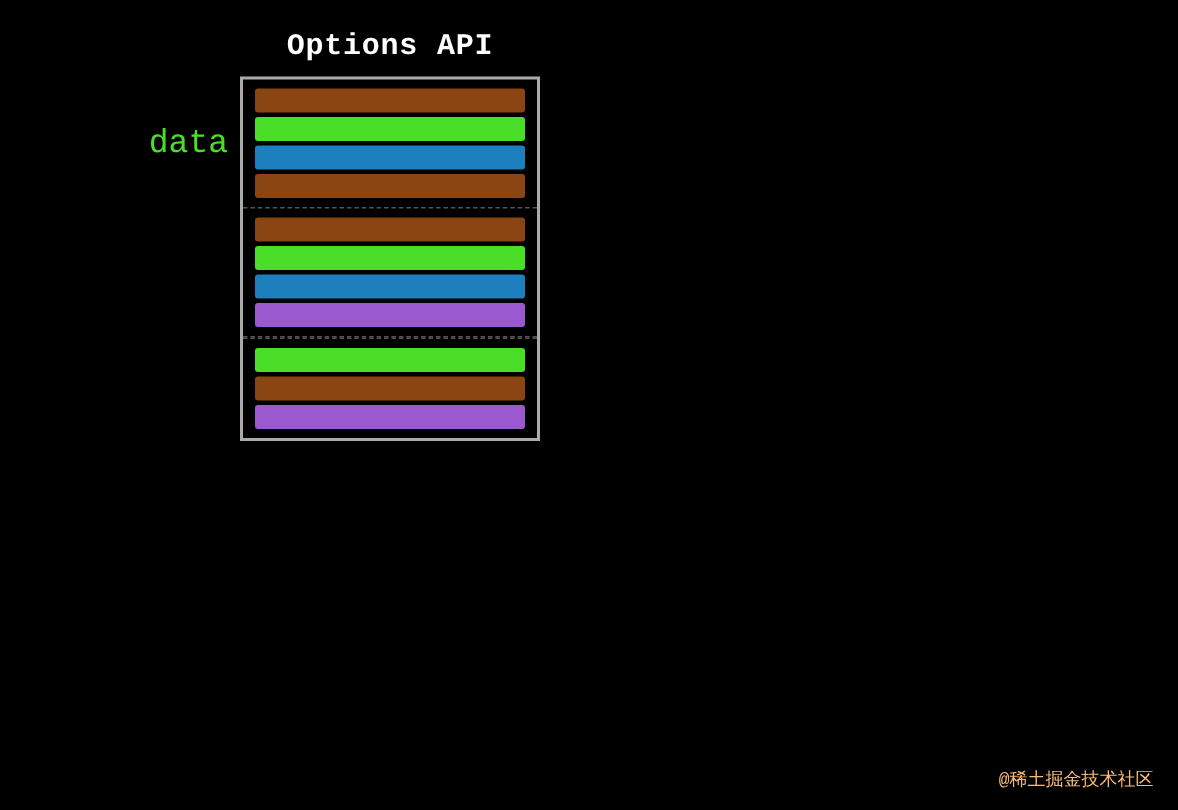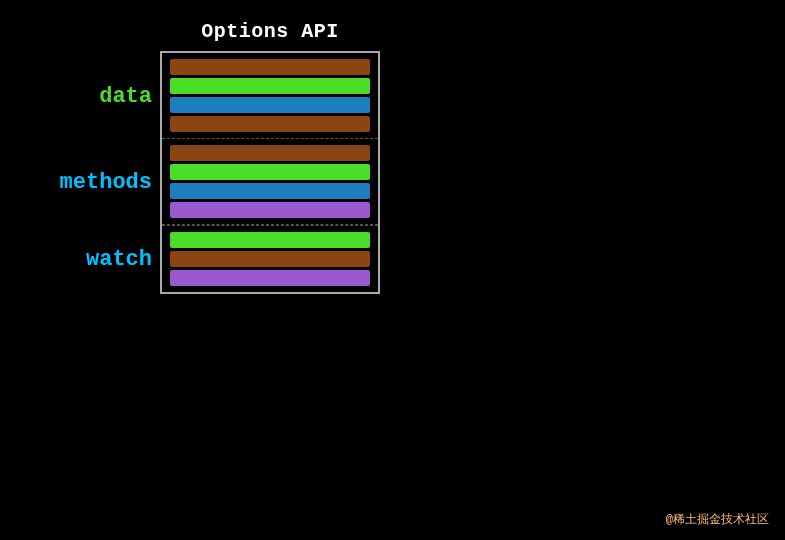--- a/index.html
+++ b/index.html
@@ -10,21 +10,21 @@
       background: #000;
       font-family: 'Courier New', monospace;
       overflow: hidden;
       position: relative;
     }
 
     .diagram-container {
       position: absolute;
       top: 20px;
       left: 160px;
-      width: 220px;
+      width: 200px;
     }
 
     .diagram-title {
       color: #fff;
       font-size: 20px;
       font-weight: bold;
       text-align: center;
       margin-bottom: 8px;
       letter-spacing: 0.5px;
     }
@@ -39,21 +39,21 @@
     .section {
       position: relative;
     }
 
     .section-label {
       position: absolute;
       left: -120px;
       top: 50%;
       transform: translateY(-50%);
       font-size: 22px;
-      font-weight: bold;
+      font-weight: normal;
       color: #00bfff;
       text-align: right;
       width: 110px;
     }
 
     .bars-group {
       display: flex;
       flex-direction: column;
       gap: 3px;
       padding: 6px 8px;
@@ -99,36 +99,34 @@
         <div class="bar bar-brown"></div>
         <div class="bar bar-green"></div>
         <div class="bar bar-blue"></div>
         <div class="bar bar-brown"></div>
       </div>
     </div>
 
     <hr class="divider">
 
     <div class="section">
-      <span class="section-label">methods</span>
       <div class="bars-group">
         <div class="bar bar-brown"></div>
         <div class="bar bar-green"></div>
         <div class="bar bar-blue"></div>
         <div class="bar bar-purple"></div>
       </div>
     </div>
 
     <hr class="divider">
 
 
     <hr class="divider">
 
     <div class="section">
-      <span class="section-label">watch</span>
       <div class="bars-group">
         <div class="bar bar-green"></div>
         <div class="bar bar-brown"></div>
         <div class="bar bar-purple"></div>
       </div>
     </div>
 
   </div>
 </div>
 

